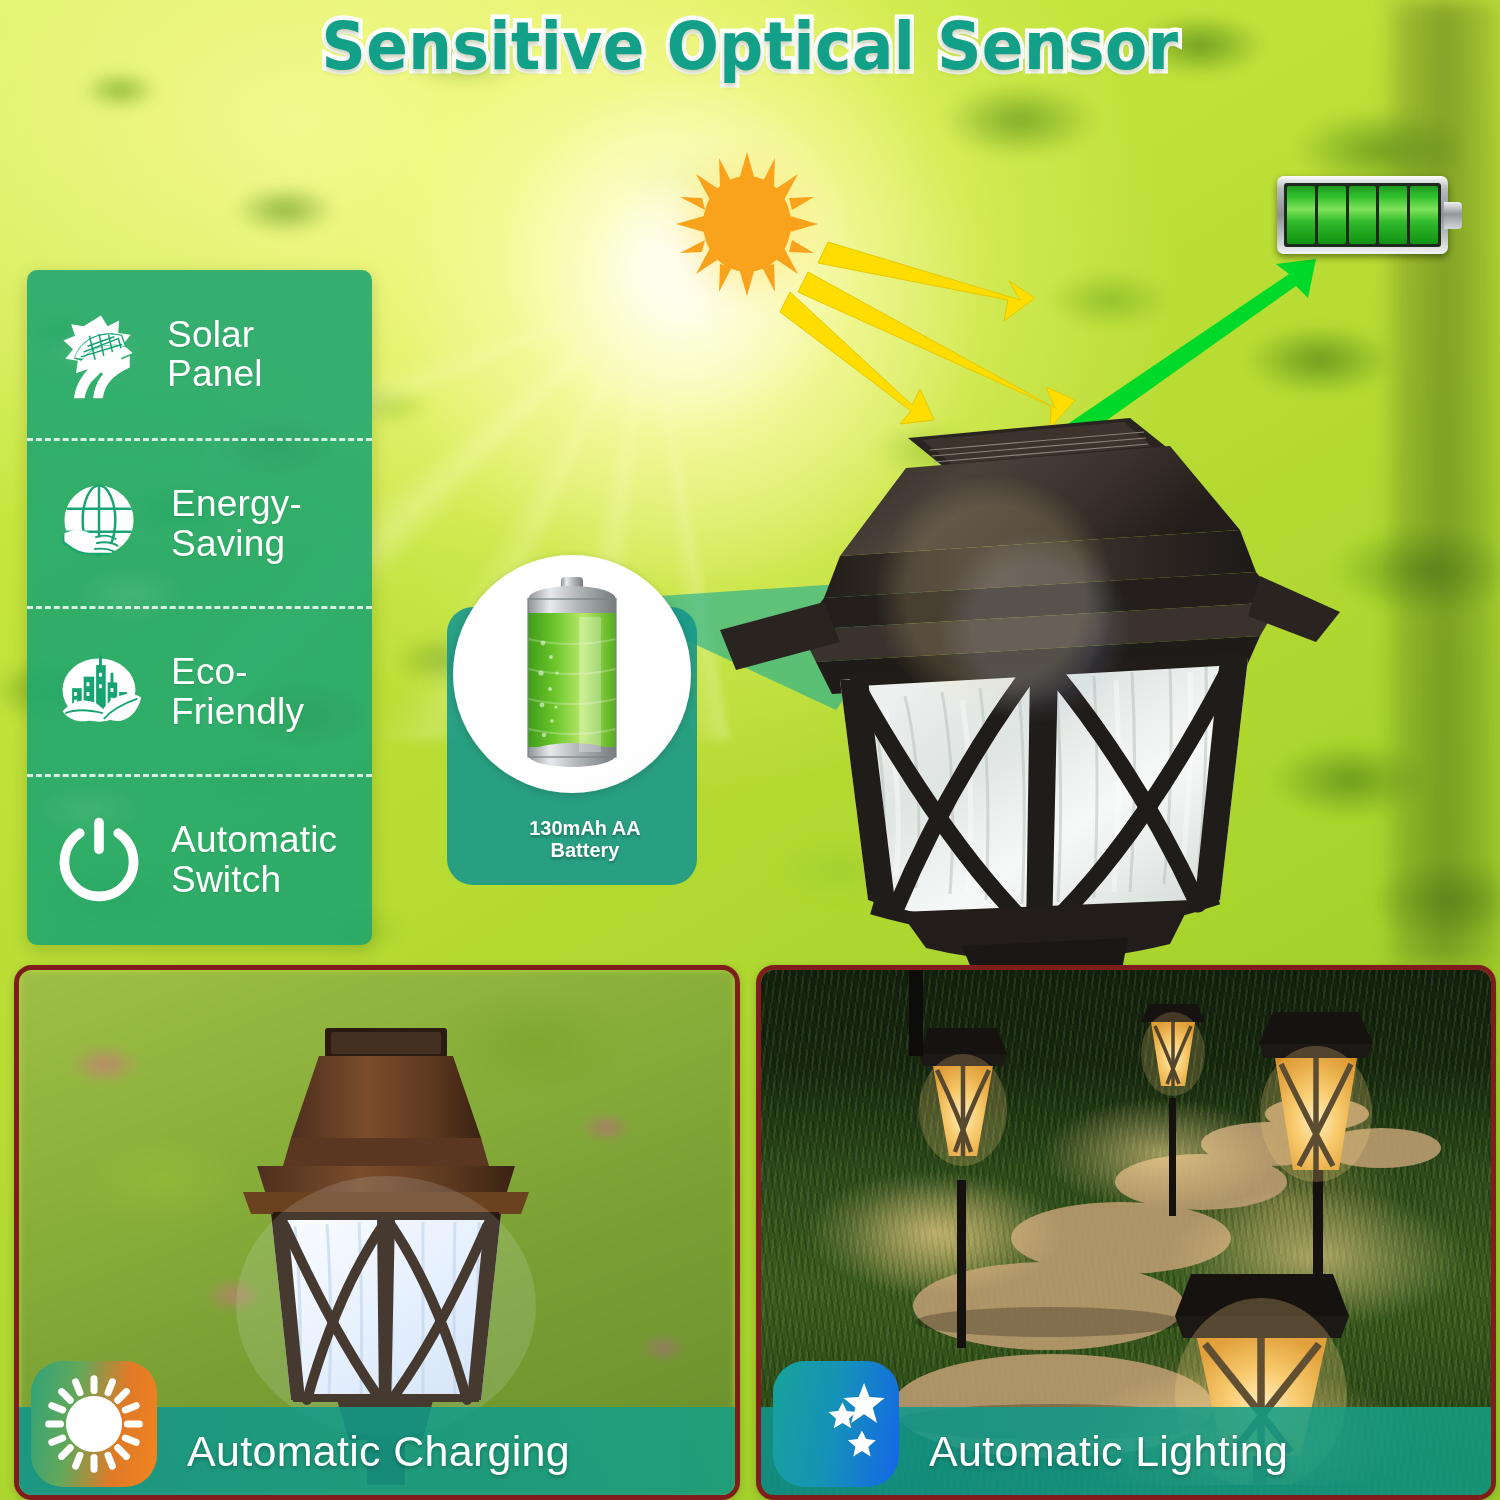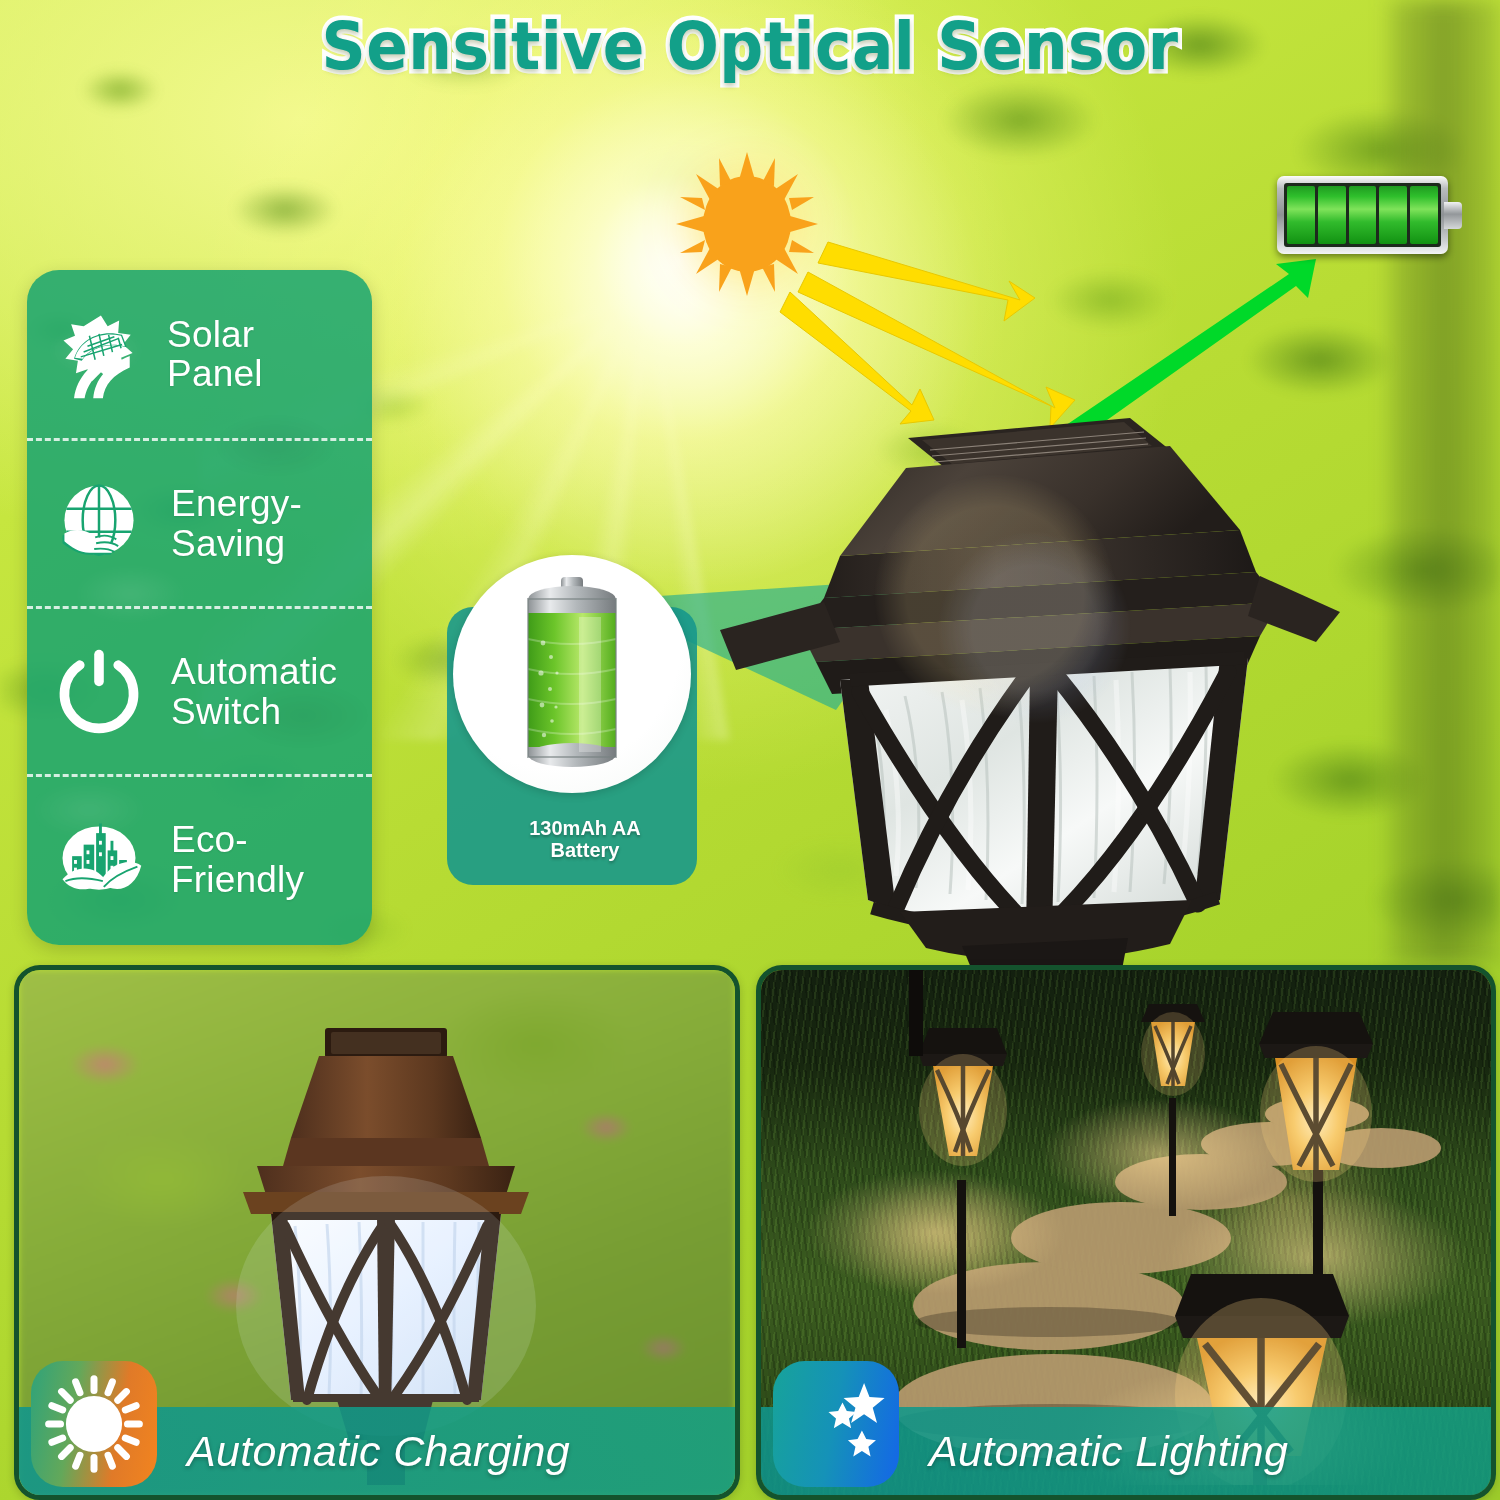--- a/index.html
+++ b/index.html
@@ -103,21 +103,21 @@
     background:linear-gradient(180deg,#1f9b20 0%,#2fbf2c 18%,#7fe35a 40%,#31bb2c 62%,#129212 100%);
   }
   .batt-ind .nub{
     position:absolute;right:0;top:26px;width:18px;height:27px;border-radius:0 4px 4px 0;
     background:linear-gradient(180deg,#f0f1f2,#93979a 45%,#d5d8d9);
   }
 
   
   .panel{
     position:absolute;left:27px;top:270px;width:345px;height:675px;
-    border-radius:32px;background:rgba(24,164,112,.86);
+    border-radius:10px;background:rgba(24,164,112,.86);
     box-shadow:0 5px 18px rgba(0,0,0,.16);
     overflow:hidden;
   }
   .panel .tex{
     position:absolute;inset:0;opacity:.18;
     background-image:
       radial-gradient(ellipse 70px 36px at 20% 12%, rgba(255,255,255,.6), rgba(255,255,255,0) 70%),
       radial-gradient(ellipse 90px 44px at 72% 26%, rgba(0,0,0,.35), rgba(0,0,0,0) 70%),
       radial-gradient(ellipse 80px 40px at 30% 48%, rgba(255,255,255,.5), rgba(255,255,255,0) 70%),
       radial-gradient(ellipse 100px 48px at 80% 66%, rgba(0,0,0,.3), rgba(0,0,0,0) 70%),
@@ -159,23 +159,22 @@
   .flare{
     position:absolute;left:830px;top:430px;width:330px;height:330px;pointer-events:none;
     background:
       radial-gradient(circle at 50% 50%, rgba(255,228,160,.16) 38%, rgba(255,228,160,0) 52%),
       radial-gradient(circle at 62% 60%, rgba(180,200,255,.14) 22%, rgba(180,200,255,0) 34%);
     border-radius:50%;
   }
 
   
   .photo{
-    position:absolute;border:5px solid #14532d;border-radius:26px;overflow:hidden;
+    position:absolute;border:5px solid #7f1d1d;border-radius:18px;overflow:hidden;
     box-shadow:0 2px 8px rgba(0,0,0,.18);
-    font-style:italic;
   }
   #photoL{left:14px;top:965px;width:716px;height:525px;}
   #photoR{left:756px;top:965px;width:730px;height:525px;}
 
   .gardenbg{position:absolute;inset:0;
     background:
       radial-gradient(ellipse 60px 34px at 12% 18%, rgba(228,92,150,.5) 0%, rgba(228,92,150,0) 60%),
       radial-gradient(ellipse 44px 26px at 82% 30%, rgba(214,78,160,.45) 0%, rgba(214,78,160,0) 60%),
       radial-gradient(ellipse 50px 30px at 30% 62%, rgba(232,96,158,.45) 0%, rgba(232,96,158,0) 60%),
       radial-gradient(ellipse 40px 24px at 90% 72%, rgba(204,80,170,.4) 0%, rgba(204,80,170,0) 60%),
@@ -326,30 +325,20 @@
             <path d="M45 76 C54 75 61 76 66 79"></path>
           </g>
         </svg>
       </div>
       <div class="lb">Energy-<br>Saving</div>
     </div>
 
     <div class="feat">
       <div class="ic">
         <svg viewBox="0 0 100 100" width="96" height="96">
-          <path d="M30 22 A36 36 0 1 0 70 22" fill="none" stroke="#ffffff" stroke-width="10" stroke-linecap="round"></path>
-          <rect x="45" y="6" width="10" height="38" rx="5" fill="#ffffff"></rect>
-        </svg>
-      </div>
-      <div class="lb">Automatic<br>Switch</div>
-    </div>
-
-    <div class="feat">
-      <div class="ic">
-        <svg viewBox="0 0 100 100" width="96" height="96">
           <ellipse cx="50" cy="48" rx="38" ry="33" fill="#ffffff"></ellipse>
           <g fill="#18a470">
             <rect x="22" y="46" width="10" height="24"></rect>
             <rect x="34" y="34" width="11" height="36"></rect>
             <rect x="47" y="22" width="10" height="48"></rect>
             <rect x="59" y="40" width="10" height="30"></rect>
             <rect x="71" y="50" width="8" height="20"></rect>
             <rect x="50" y="12" width="3" height="11"></rect>
             <rect x="62" y="30" width="3" height="11"></rect>
           </g>
@@ -365,20 +354,30 @@
           </g>
           <path d="M12 70 C26 54 46 56 56 70 C44 84 22 84 12 70 Z" fill="#ffffff"></path>
           <path d="M52 72 C62 52 84 48 94 56 C88 80 66 88 52 72 Z" fill="#ffffff"></path>
           <g stroke="#18a470" stroke-width="2" fill="none">
             <path d="M15 72 C30 66 46 70 54 72"></path>
             <path d="M90 57 C76 62 62 70 55 78"></path>
           </g>
         </svg>
       </div>
       <div class="lb">Eco-<br>Friendly</div>
+    </div>
+
+    <div class="feat">
+      <div class="ic">
+        <svg viewBox="0 0 100 100" width="96" height="96">
+          <path d="M30 22 A36 36 0 1 0 70 22" fill="none" stroke="#ffffff" stroke-width="10" stroke-linecap="round"></path>
+          <rect x="45" y="6" width="10" height="38" rx="5" fill="#ffffff"></rect>
+        </svg>
+      </div>
+      <div class="lb">Automatic<br>Switch</div>
     </div>
   </div>
 
   <svg class="wedge" viewBox="0 0 340 220">
     <polygon points="0,40 330,18 236,150" fill="rgba(24,170,150,.6)"></polygon>
   </svg>
 
   <div class="bcall">
     <div class="pill"></div>
     <div class="disc"></div>

